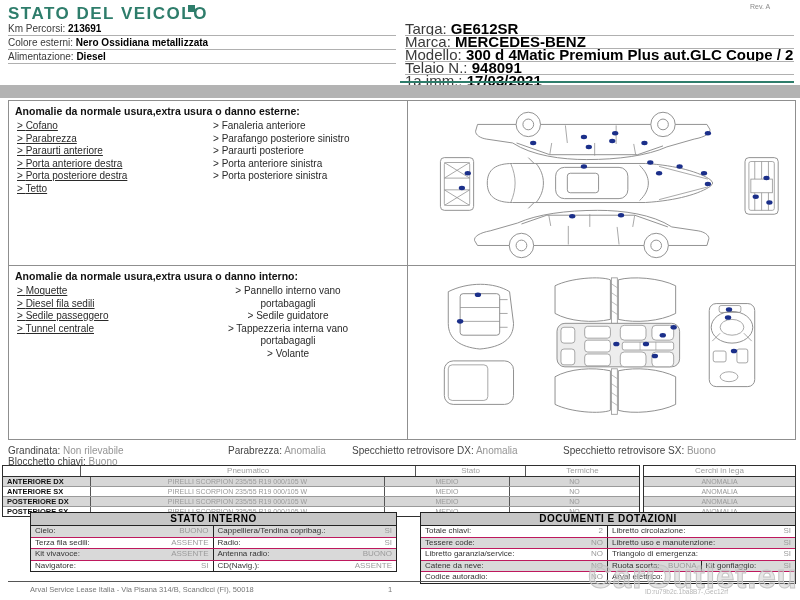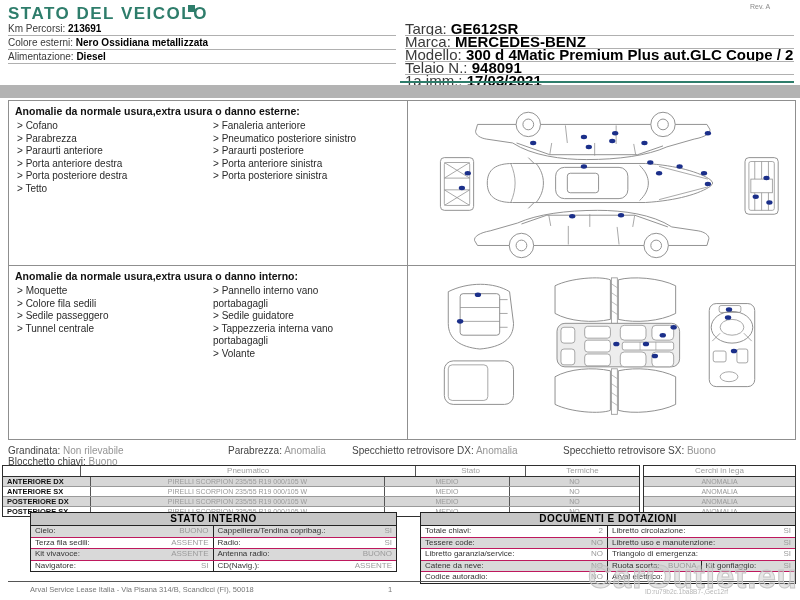--- a/index.html
+++ b/index.html
@@ -23,23 +23,23 @@
   
   #main-box{position:absolute;left:8px;top:100px;width:786px;height:338px;
             border:1px solid #8f8f8f;}
   #v-divider{position:absolute;left:398px;top:0;width:1px;height:338px;background:#8f8f8f;}
   #h-divider{position:absolute;left:0;top:164px;width:786px;height:1px;background:#8f8f8f;}
   .anom-panel{position:absolute;left:0;width:398px;}
   #ext-panel{top:0;height:164px;}
   #int-panel{top:165px;height:173px;}
   .anom-title{position:absolute;left:6px;top:4px;font-size:10.5px;font-weight:bold;color:#111;}
   .anom-col{position:absolute;top:19px;font-size:10px;color:#2a2a2a;line-height:12.5px;}
-  .acol1{left:8px;width:190px;}
+  .acol1{left:8px;width:190px;text-decoration:underline;}
   .acol2{left:204px;width:185px;}
-  #int-panel .acol2{width:150px;}
+  #int-panel .acol2{width:150px;text-align:center;}
   .aitem::before{content:"> ";}
   .diagram{position:absolute;left:399px;top:0;width:387px;}
   #ext-diagram{height:164px;}
   #int-diagram{top:165px;height:173px;}
   
   #summary1,#summary2{position:absolute;font-size:10px;white-space:nowrap;}
   #summary1{left:0;top:445px;width:800px;height:11px;}
   #summary2{left:0;top:456px;width:800px;height:11px;}
   #summary1 .sitem{position:absolute;}
   #summary1 .sitem:nth-child(1){left:8px;}
@@ -129,32 +129,32 @@
       <div class="anom-col acol1">
           <div class="aitem">Cofano</div>
           <div class="aitem">Parabrezza</div>
           <div class="aitem">Paraurti anteriore</div>
           <div class="aitem">Porta anteriore destra</div>
           <div class="aitem">Porta posteriore destra</div>
           <div class="aitem">Tetto</div>
         </div>
       <div class="anom-col acol2">
           <div class="aitem">Fanaleria anteriore</div>
-          <div class="aitem">Pneumatico posteriore sinistro</div>
+          <div class="aitem">Parafango posteriore sinistro</div>
           <div class="aitem">Paraurti posteriore</div>
           <div class="aitem">Porta anteriore sinistra</div>
           <div class="aitem">Porta posteriore sinistra</div>
         </div>
     </div>
 
     <div id="int-panel" class="anom-panel">
       <div class="anom-title">Anomalie da normale usura,extra usura o danno interno:</div>
       <div class="anom-col acol1">
           <div class="aitem">Moquette</div>
-          <div class="aitem">Colore fila sedili</div>
+          <div class="aitem">Diesel fila sedili</div>
           <div class="aitem">Sedile passeggero</div>
           <div class="aitem">Tunnel centrale</div>
         </div>
       <div class="anom-col acol2">
           <div class="aitem">Pannello interno vano portabagagli</div>
           <div class="aitem">Sedile guidatore</div>
           <div class="aitem">Tappezzeria interna vano portabagagli</div>
           <div class="aitem">Volante</div>
         </div>
     </div>

